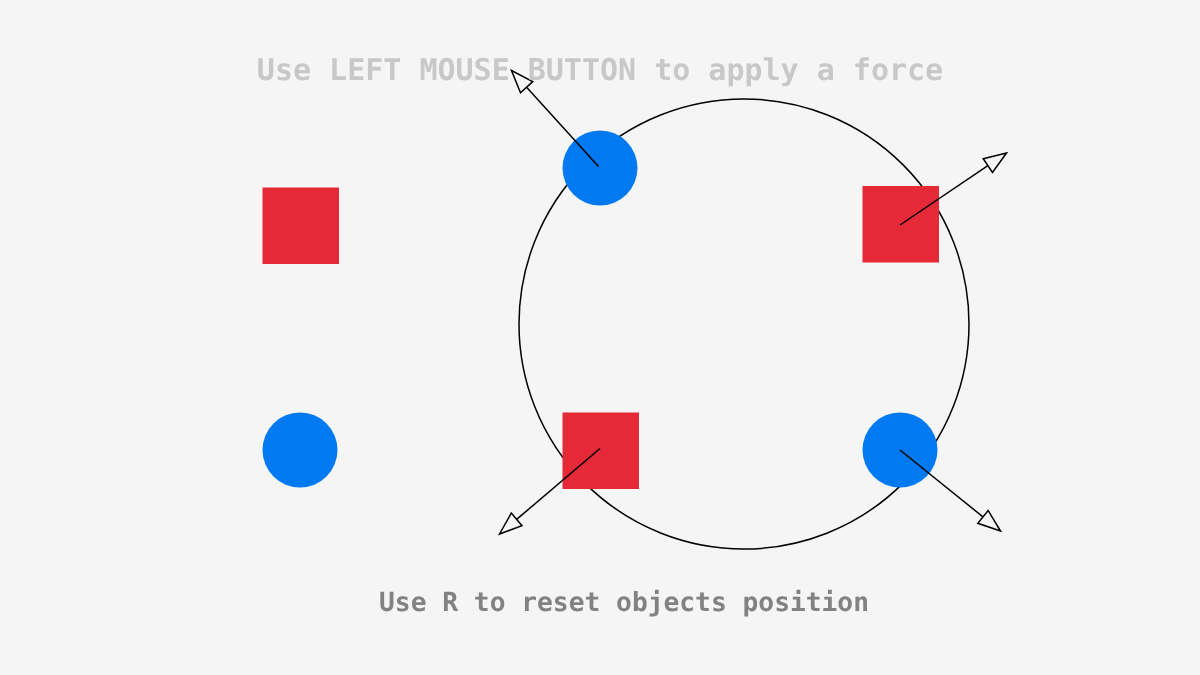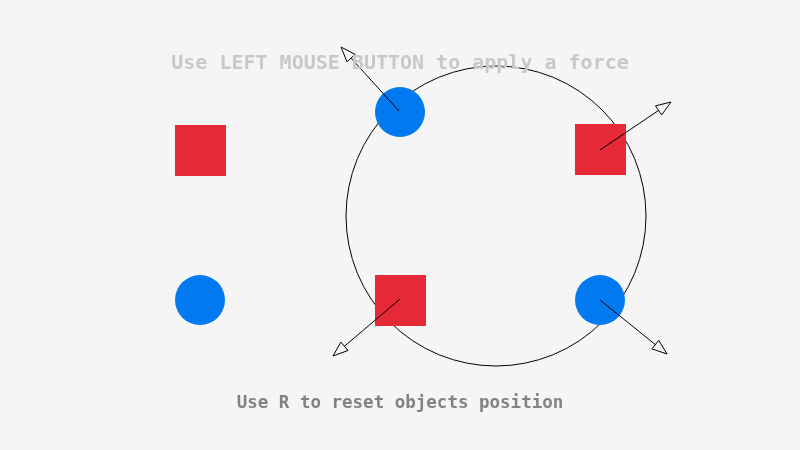--- a/index.html
+++ b/index.html
@@ -6,21 +6,21 @@
   body {
     width: 800px; height: 450px;
     position: relative; overflow: hidden;
     font-family: "DejaVu Sans Mono", monospace;
   }
   #scene { position: absolute; left: 0; top: 0; }
   .hint {
     position: absolute; left: 50%; transform: translateX(-50%);
     white-space: pre; font-weight: bold; text-align: center;
   }
-  #hint-top    { top: 50px;  font-size: 20px;   line-height: 24px; }
+  #hint-top    { top: 34px;  font-size: 20px;   line-height: 24px; }
   #hint-bottom { top: 391px; font-size: 17.5px; line-height: 22px; }
 </style>
 </head>
 <body style="background: rgb(245, 245, 245);">
 
 <svg id="scene" width="800" height="450" viewBox="0 0 800 450">
     <circle cx="496" cy="216" r="150" fill="none" stroke="#000000" stroke-width="1"></circle>
     <rect x="175" y="125" width="51" height="51" fill="#e62937"></rect>
     <rect x="575" y="124" width="51" height="51" fill="#e62937"></rect>
     <rect x="375" y="275" width="51" height="51" fill="#e62937"></rect>
@@ -32,13 +32,13 @@
     <line x1="600" y1="150" x2="658.5733602657399" y2="110.40110855273923" stroke="#000000" stroke-width="1"></line>
     <polygon points="671,102 661.6537667350776,114.95754312196793 655.4929537964022,105.84467398351053" fill="none" stroke="#000000" stroke-width="1"></polygon>
     <line x1="400" y1="299" x2="344.42488136436054" y2="346.2803248094246" stroke="#000000" stroke-width="1"></line>
     <polygon points="333,356 340.86100046114956,342.0912016424924 347.98876226757153,350.4694479763568" fill="none" stroke="#000000" stroke-width="1"></polygon>
     <line x1="600" y1="300" x2="655.3210572287608" y2="344.58712075153846" stroke="#000000" stroke-width="1"></line>
     <polygon points="667,354 651.8696681709915,348.86939976765956 658.77244628653,340.30484173541737" fill="none" stroke="#000000" stroke-width="1"></polygon>
   </svg>
 
 <div class="hint" id="hint-top" style="color: rgb(200, 200, 200);">Use LEFT MOUSE BUTTON to apply a force</div>
 
-<div class="hint" id="hint-bottom" style="color: rgb(130, 130, 130);">Use R to reset objects position</div>
+<div class="hint" id="hint-bottom" style="color: rgb(130, 130, 130); margin-left: 16px;">Use R to reset objects position</div>
 
 </body></html>

